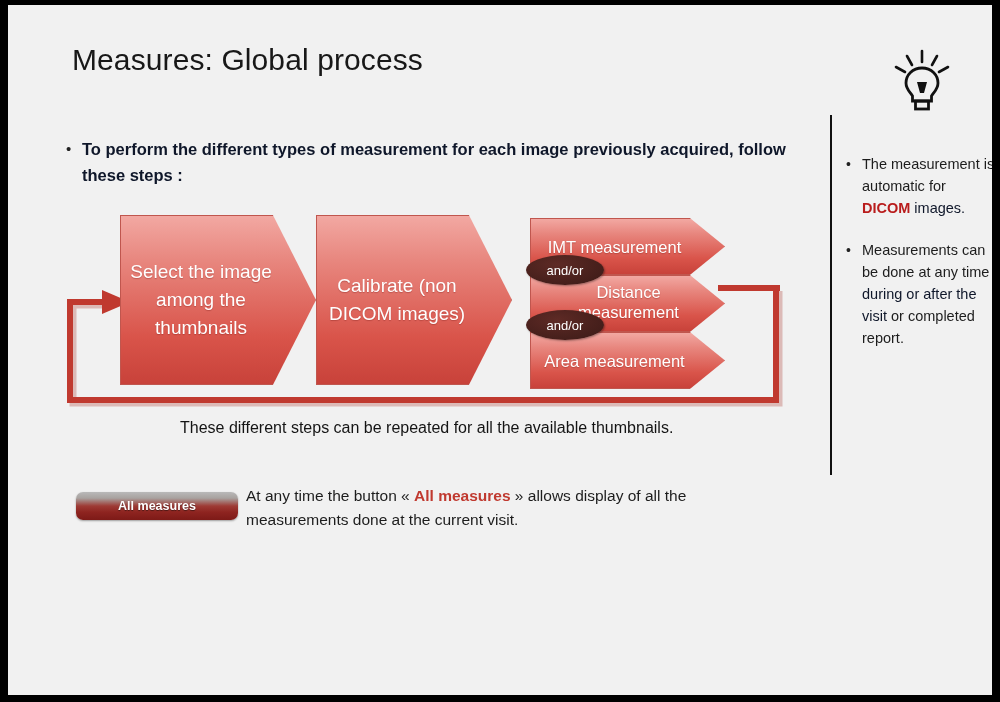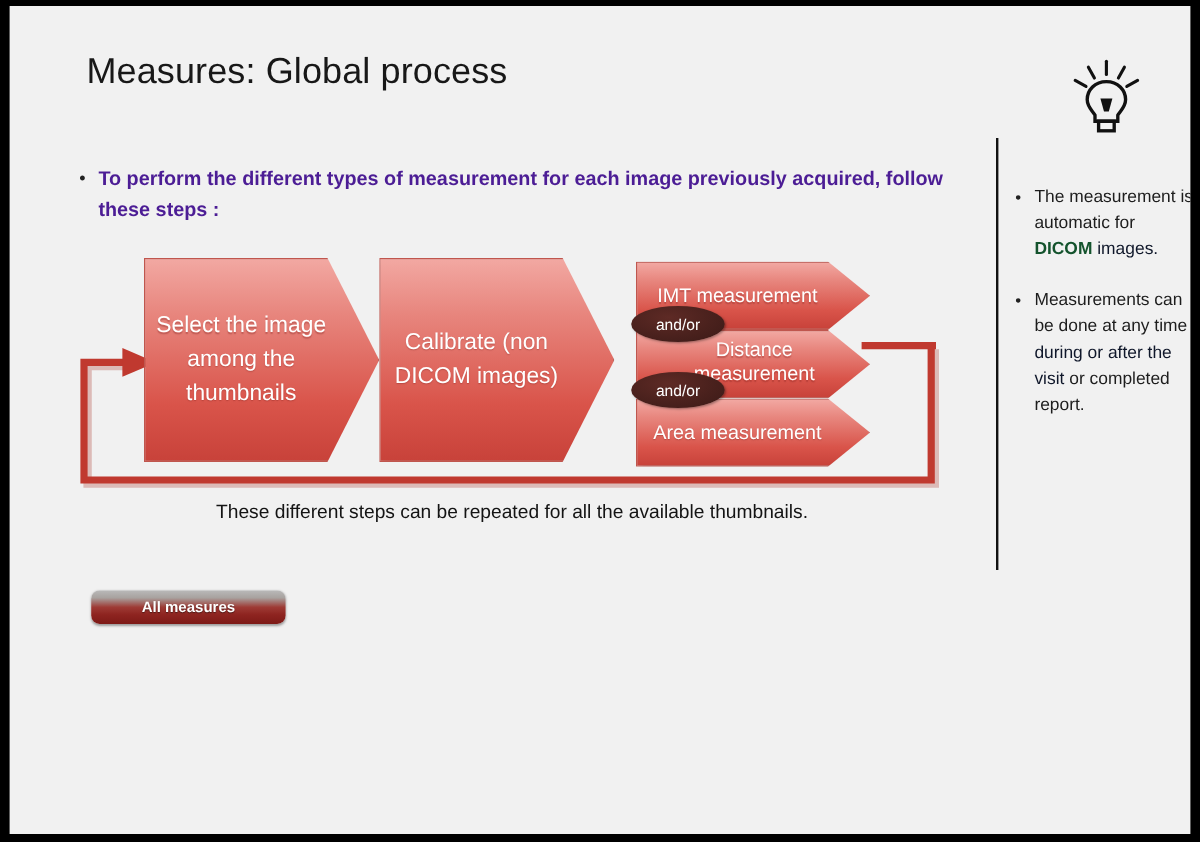--- a/index.html
+++ b/index.html
@@ -57,21 +57,21 @@
   .bullet-dot {
     width: 16px;
     flex: 0 0 16px;
     font-size: 15px;
     line-height: 25px;
     color: #222;
   }
   #intro-text {
     font-size: 16.5px;
     line-height: 26px;
-    color: #4c1d95;
+    color: #0f172a;
     font-weight: 600;
   }
 
   
   #process-diagram {
     position: absolute;
     left: 0;
     top: 195px;
     width: 810px;
     height: 215px;
@@ -251,21 +251,21 @@
     font-size: 14px;
     line-height: 22px;
     color: #222;
   }
   .tip-text {
     font-size: 14.5px;
     line-height: 22px;
     color: #1d1d1d;
   }
   .red-text { color: #0f172a; }
-  .red-bold { color: #14532d; font-weight: bold; text-align: center; }
+  .red-bold { color: #b91c1c; font-weight: bold; text-align: center; }
 </style>
 </head>
 <body>
 
 <div id="slide-frame">
   <div id="slide">
 
     <div id="page-title">Measures: Global process</div>
 
     <div id="intro-block">
@@ -307,20 +307,23 @@
       <div class="andor-pill" id="andor-1">and/or</div>
       <div class="andor-pill" id="andor-2">and/or</div>
     </div>
 
     <div id="repeat-caption">These different steps can be repeated for all the available thumbnails.</div>
 
     <div id="all-measures-button">
       <span>All measures</span>
     </div>
 
+    <div id="button-caption">
+      <span>At any time the button « </span><span class="accent-bold">All measures</span><span> » allows display of all the measurements done at the current visit.</span>
+    </div>
 
     <div id="tip-divider"></div>
 
     <svg id="lightbulb-icon" viewBox="0 0 60 62" xmlns="http://www.w3.org/2000/svg">
       <g stroke="#111111" stroke-width="2.6" fill="none" stroke-linecap="round">
         <line x1="30" y1="2" x2="30" y2="13"></line>
         <line x1="15" y1="7" x2="20" y2="16"></line>
         <line x1="45" y1="7" x2="40" y2="16"></line>
         <line x1="4" y1="18" x2="13" y2="23"></line>
         <line x1="56" y1="18" x2="47" y2="23"></line>

